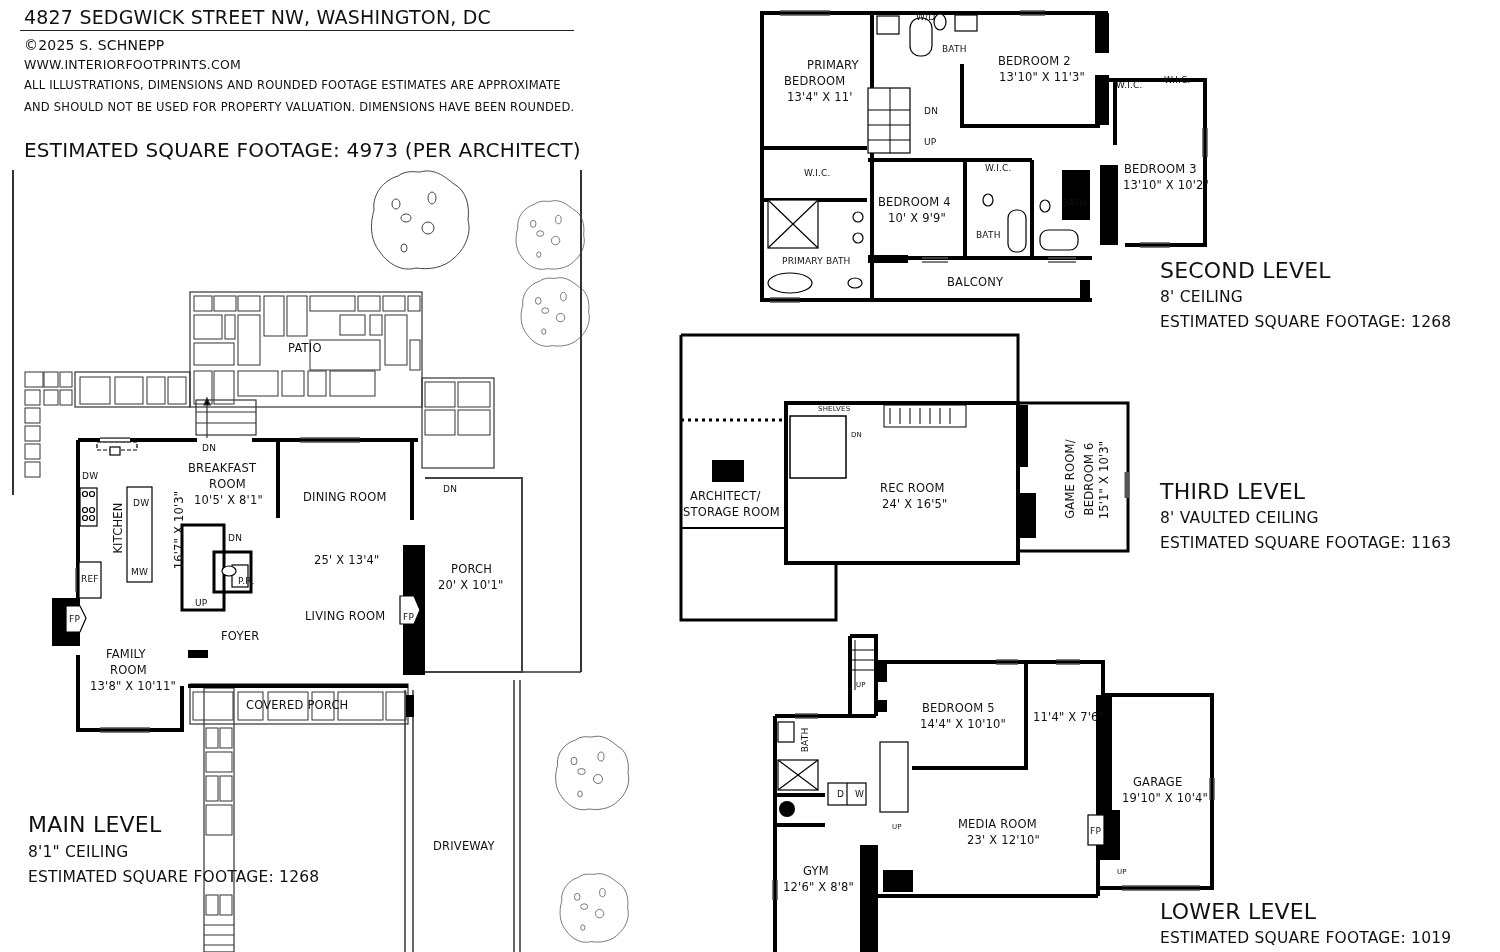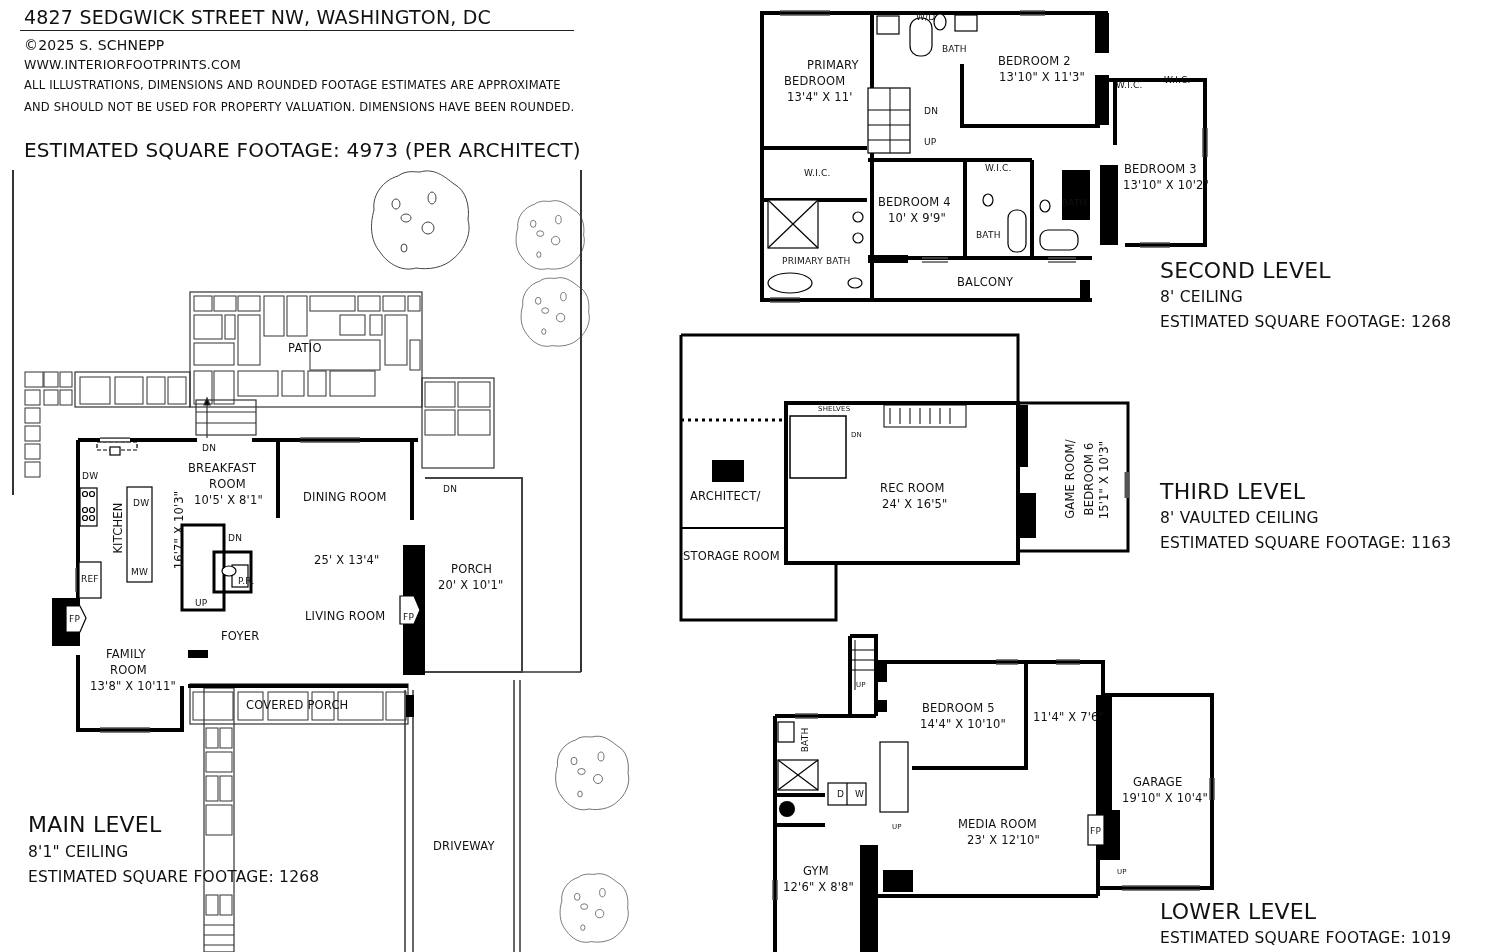--- a/index.html
+++ b/index.html
@@ -370,31 +370,31 @@
 <div class="txt room" style="left:878px;top:194px;">BEDROOM 4</div>
 <div class="txt room" style="left:888px;top:210px;">10' X 9'9"</div>
 <div class="txt room-sm" style="left:804px;top:168px;">W.I.C.</div>
 <div class="txt room-sm" style="left:985px;top:163px;">W.I.C.</div>
 <div class="txt room-sm" style="left:1116px;top:80px;">W.I.C.</div>
 <div class="txt room-sm" style="left:1164px;top:75px;">W.I.C.</div>
 <div class="txt room-sm" style="left:942px;top:44px;">BATH</div>
 <div class="txt room-sm" style="left:976px;top:230px;">BATH</div>
 <div class="txt room-sm" style="left:1062px;top:198px;">BATH</div>
 <div class="txt room-sm" style="left:782px;top:256px;">PRIMARY BATH</div>
-<div class="txt room" style="left:947px;top:274px;margin-left:10px;">BALCONY</div>
+<div class="txt room" style="left:947px;top:274px;">BALCONY</div>
 <div class="txt room-sm" style="left:880px;top:12px;margin-left:36px;">W/D</div>
 <div class="txt room-sm" style="left:924px;top:106px;">DN</div>
 <div class="txt room-sm" style="left:924px;top:137px;">UP</div>
 
 <div class="txt lvl-title" style="left:1160px;top:258px;">SECOND LEVEL</div>
 <div class="txt lvl-sub" style="left:1160px;top:288px;">8' CEILING</div>
 <div class="txt lvl-sub" style="left:1160px;top:313px;">ESTIMATED SQUARE FOOTAGE: 1268</div>
 
 <div class="txt room" style="left:690px;top:488px;">ARCHITECT/</div>
-<div class="txt room" style="left:683px;top:504px;margin-top:44px;">STORAGE ROOM</div>
+<div class="txt room" style="left:683px;top:504px;">STORAGE ROOM</div>
 <div class="txt room" style="left:880px;top:480px;">REC ROOM</div>
 <div class="txt room" style="left:882px;top:496px;">24' X 16'5"</div>
 <div class="txt room vert" style="left:1030px;top:471px;">GAME ROOM/</div>
 <div class="txt room vert" style="left:1053px;top:471px;">BEDROOM 6</div>
 <div class="txt room vert" style="left:1065px;top:472px;">15'1" X 10'3"</div>
 <div class="txt room-sm" style="left:818px;top:405px;font-size:7px;">SHELVES</div>
 <div class="txt room-sm" style="left:851px;top:431px;font-size:7px;">DN</div>
 
 <div class="txt lvl-title" style="left:1160px;top:479px;">THIRD LEVEL</div>
 <div class="txt lvl-sub" style="left:1160px;top:509px;">8' VAULTED CEILING</div>

